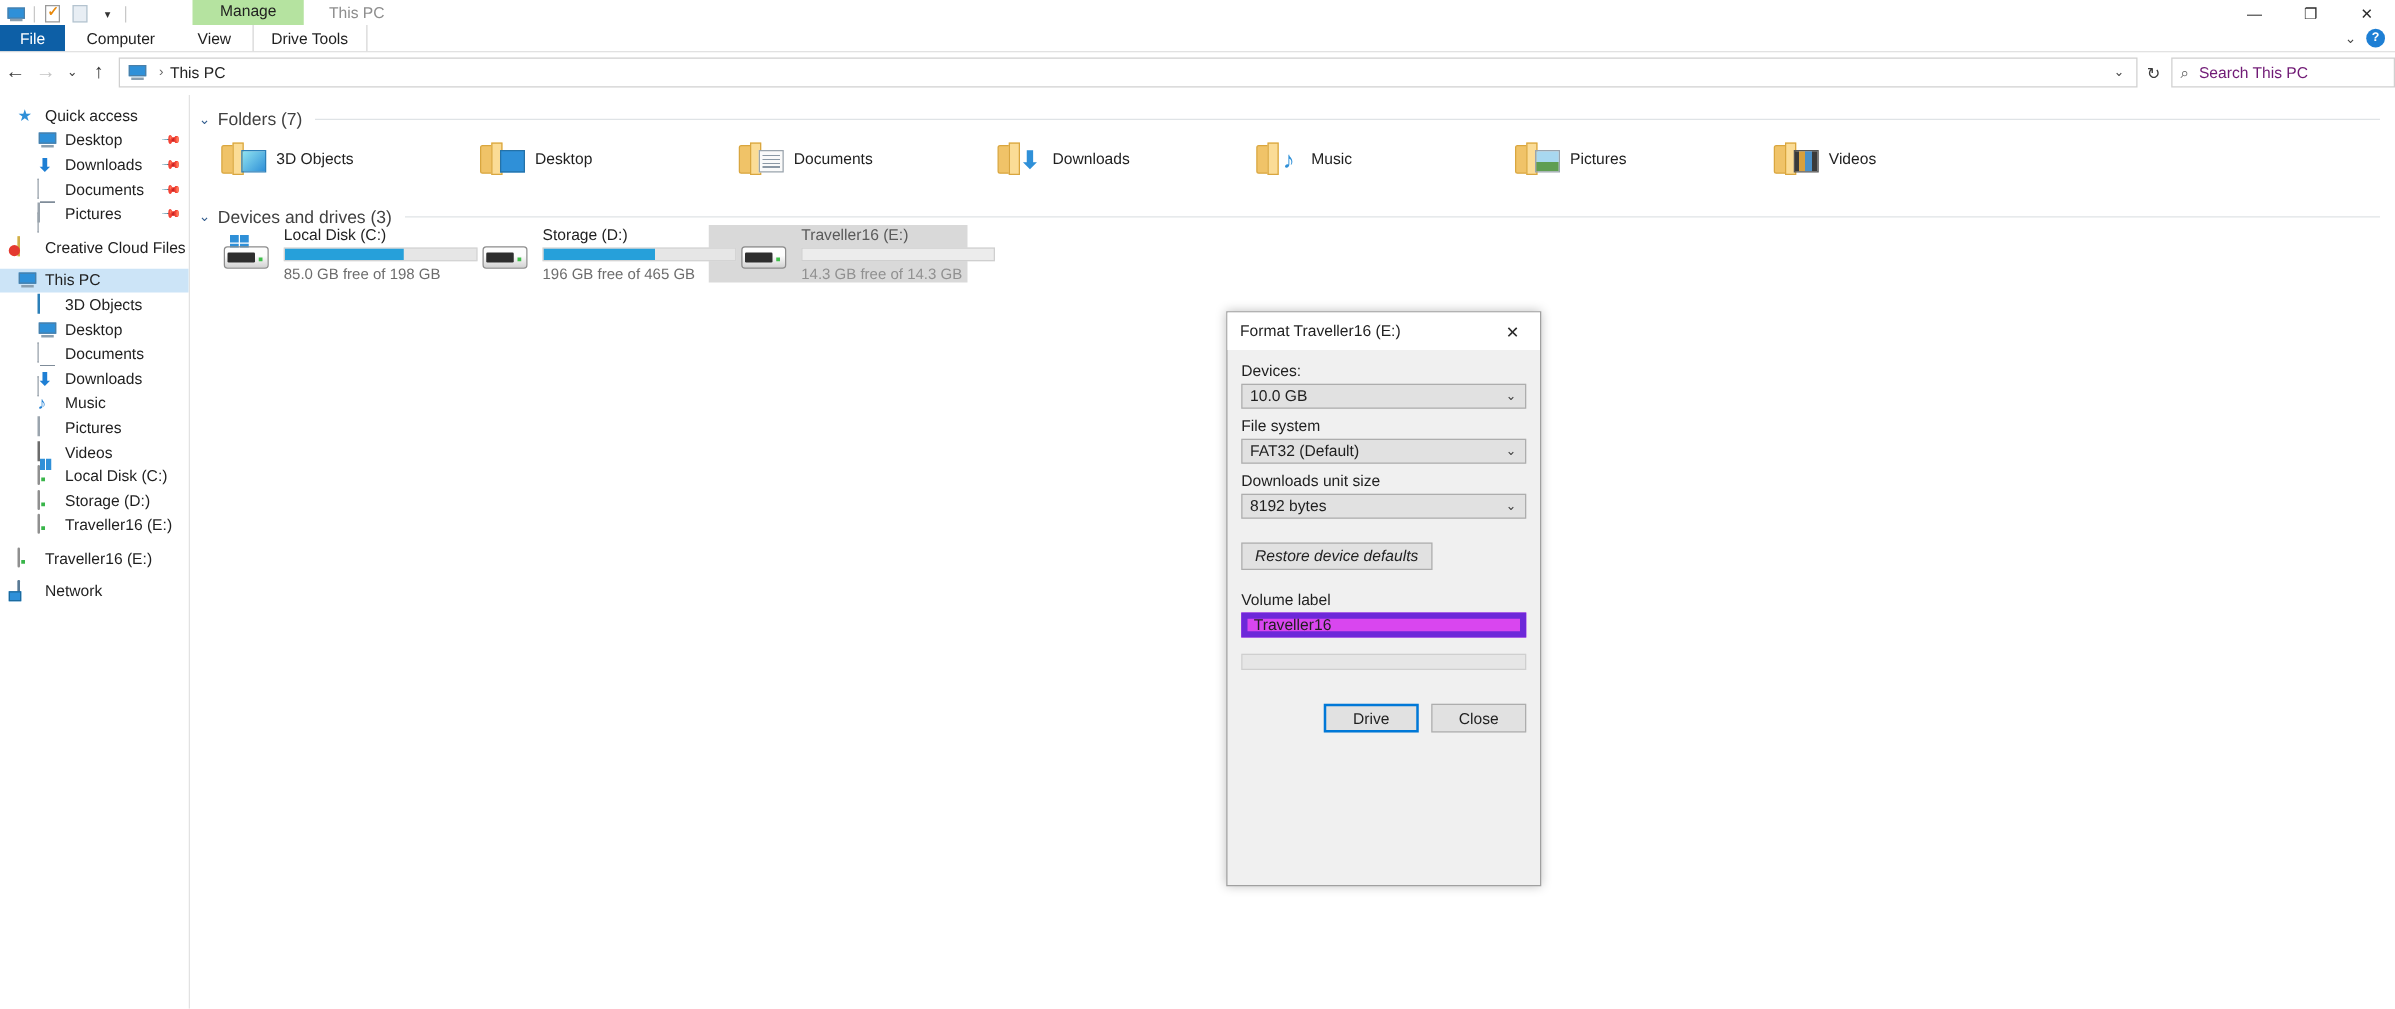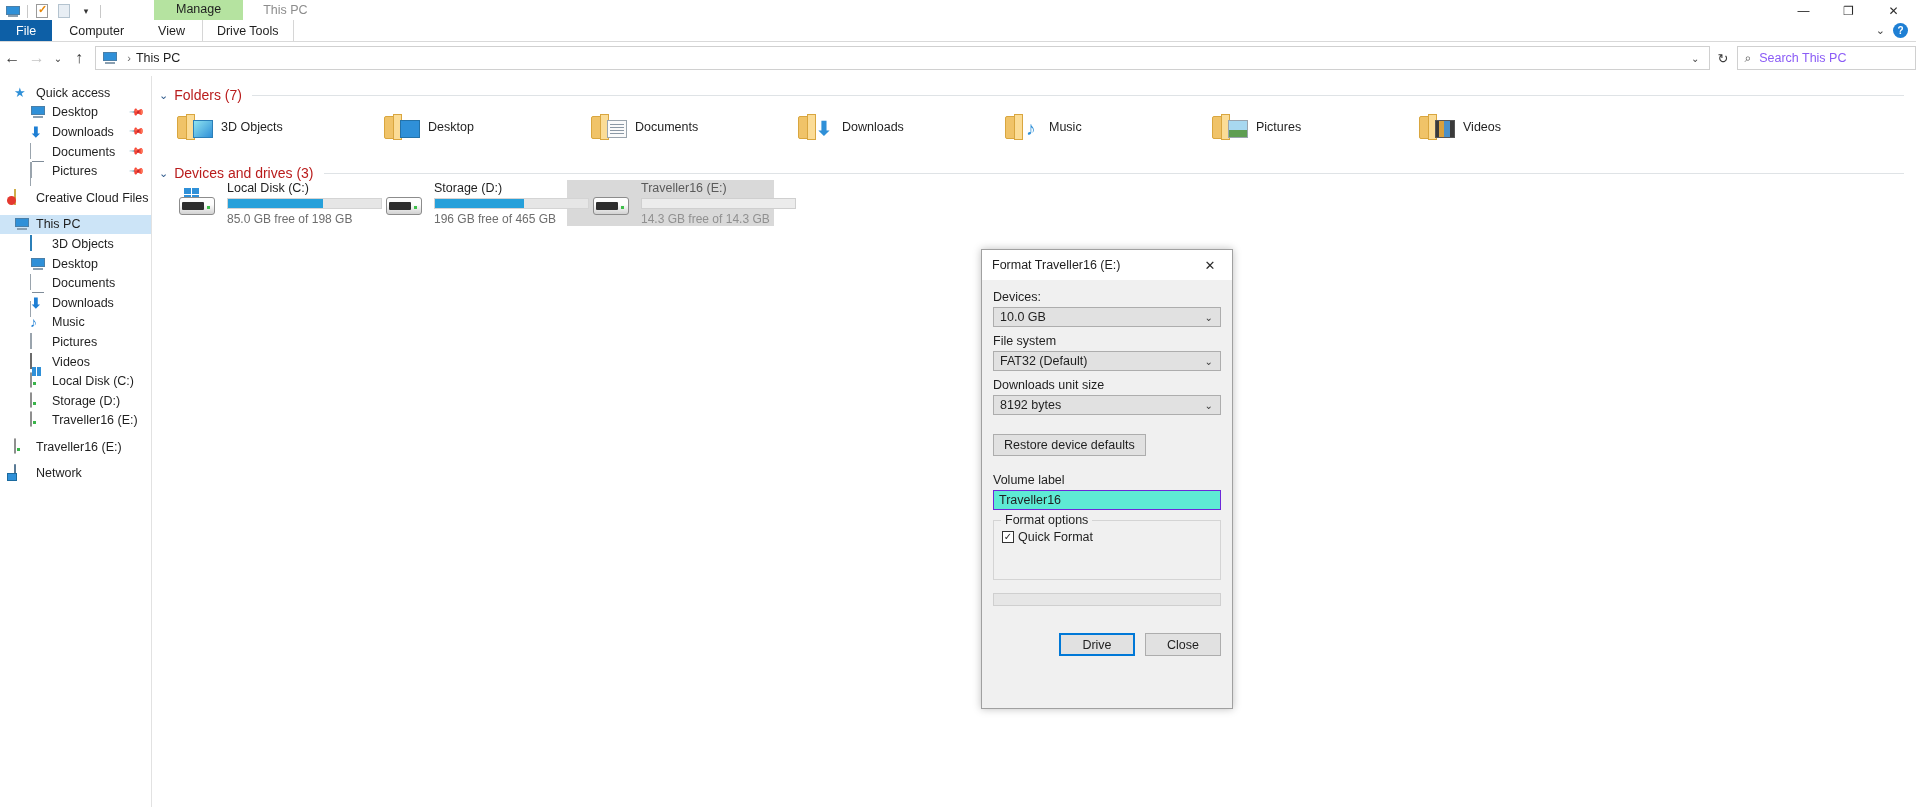--- a/index.html
+++ b/index.html
@@ -76,21 +76,21 @@
   .addr-ico .base { position:absolute; left:3px; top:12px; width:10px; height:2px; background:#8a9fb0; }
   .addr-sep { color:#666; font-size:11px; margin:0 5px; }
   .addr-text { font-size:12.5px; color:#1f1f1f; }
   .addr-right { margin-left:auto; display:flex; align-items:center; gap:0px; }
   .addr-chev { width:20px; text-align:center; font-size:10px; color:#444; }
   .refresh-btn { width:26px; height:24px; display:flex; align-items:center; justify-content:center; font-size:13px; color:#3b3b3b; margin-left:2px;}
   .searchbox {
     width:216px; height:24px; border:1px solid #d0d0d0; background:#fff; margin-left:4px;
     display:flex; align-items:center; padding:0 6px; gap:8px;
   }
-  .search-ph { font-size:12.5px; color:#8b5cf6; }
+  .search-ph { font-size:12.5px; color:#701a75; }
 
   
   .sidebar {
     position:absolute; top:76px; left:0; width:152px; height:731px;
     background:#fff; border-right:1px solid #e2e2e2; overflow:hidden;
   }
   .nav-item {
     display:flex; align-items:center; height:19.6px; font-size:12.5px; color:#1f1f1f;
     position:relative; white-space:nowrap;
   }
@@ -122,21 +122,21 @@
   .ic-drive::after{content:""; position:absolute; left:2px; bottom:2px; width:3px; height:3px; background:#39b54a;}
   .ic-drive.win::before{content:""; position:absolute; left:1px; top:-6px; width:9px; height:9px;
      background:linear-gradient(90deg,#2f90d8 0 4px, transparent 4px 5px, #2f90d8 5px 9px); }
   .ic-net { width:15px; height:13px; margin-top:1px; background:#8fa8bd; border:1px solid #5a7a95; border-radius:2px; position:relative; }
   .ic-net::after{content:""; position:absolute; right:-2px; bottom:-2px; width:8px; height:6px; background:#2f90d8; border:1px solid #1b6a9e;}
 
   
   .content { position:absolute; top:76px; left:153px; width:1763px; height:731px; background:#fff; overflow:hidden; }
   .group-header { display:flex; align-items:center; padding:10px 0 0 6px; height:28px; }
   .grp-chev { font-size:11px; color:#2f5a8c; margin-right:6px; }
-  .grp-title { font-size:14px; color:#b91c1c; white-space:nowrap; }
+  .grp-title { font-size:14px; color:#404040; white-space:nowrap; }
   .grp-rule { flex:1; height:1px; background:#dfe3e6; margin-left:10px; margin-right:12px; }
 
   .tiles { display:flex; flex-wrap:wrap; }
   .folder-tile { width:207px; height:46px; display:flex; align-items:center; padding-left:24px; }
   .folder-tile .label { font-size:12.5px; color:#1f1f1f; margin-left:12px; white-space:nowrap; }
 
   
   .fld { width:32px; height:28px; position:relative; flex:0 0 32px; }
   .fld .back { position:absolute; left:0; top:3px; width:12px; height:23px; background:#f0c368; border:1px solid #d9a63f; border-radius:2px 0 0 2px; }
   .fld .front { position:absolute; left:9px; top:1px; width:9px; height:26px; background:#fbdc96; border:1px solid #d9a63f; }
@@ -192,24 +192,24 @@
   .dlg-label.first { margin-top:2px; }
   .combo {
     height:20px; background:#e1e1e1; border:1px solid #adadad;
     display:flex; align-items:center; padding-left:6px; position:relative;
   }
   .combo .cv { font-size:12.5px; color:#1f1f1f; }
   .combo .carat { position:absolute; right:7px; font-size:10px; color:#3b3b3b; }
   .btn-restore {
     margin-top:19px; height:22px; background:#e1e1e1; border:1px solid #adadad;
     display:inline-flex; align-items:center; justify-content:center; padding:0 10px;
-    font-size:12.5px; color:#1f1f1f;
+    font-size:12.5px; color:#1f1f1f;font-style:italic;
   }
   .vol-input {
-    height:20px; background:#5eead4; border:1px solid #6d28d9; display:flex; align-items:center;
+    height:20px; background:#d946ef; border:5px solid #6d28d9; display:flex; align-items:center;
     padding-left:5px; font-size:12.5px; color:#1f1f1f;
   }
   .fieldset {
     margin-top:10px; border:1px solid #d4d4d4; padding:6px 8px 10px 8px; position:relative; height:60px;
   }
   .fieldset .legend {
     position:absolute; top:-8px; left:7px; background:#f0f0f0; padding:0 4px; font-size:12.5px; color:#1f1f1f;
   }
   .cbrow { display:flex; align-items:center; margin-top:3px; }
   .cbox { width:12px; height:12px; background:#fff; border:1px solid #333; margin-right:4px;
@@ -552,27 +552,20 @@
       <div class="combo">
         <span class="cv">8192 bytes</span>
         <span class="carat">⌄</span>
       </div>
 
       <div class="btn-restore">Restore device defaults</div>
 
       <div class="dlg-label" style="margin-top:17px;">Volume label</div>
       <div class="vol-input">Traveller16</div>
 
-      <div class="fieldset">
-        <span class="legend">Format options</span>
-        <div class="cbrow">
-          <span class="cbox">✓</span>
-          <span class="cblabel">Quick Format</span>
-        </div>
-      </div>
 
       <div class="progbar"></div>
 
       <div class="dlg-buttons">
         <div class="dbtn default">Drive</div>
         <div class="dbtn">Close</div>
       </div>
     </div>
   </div>
 

